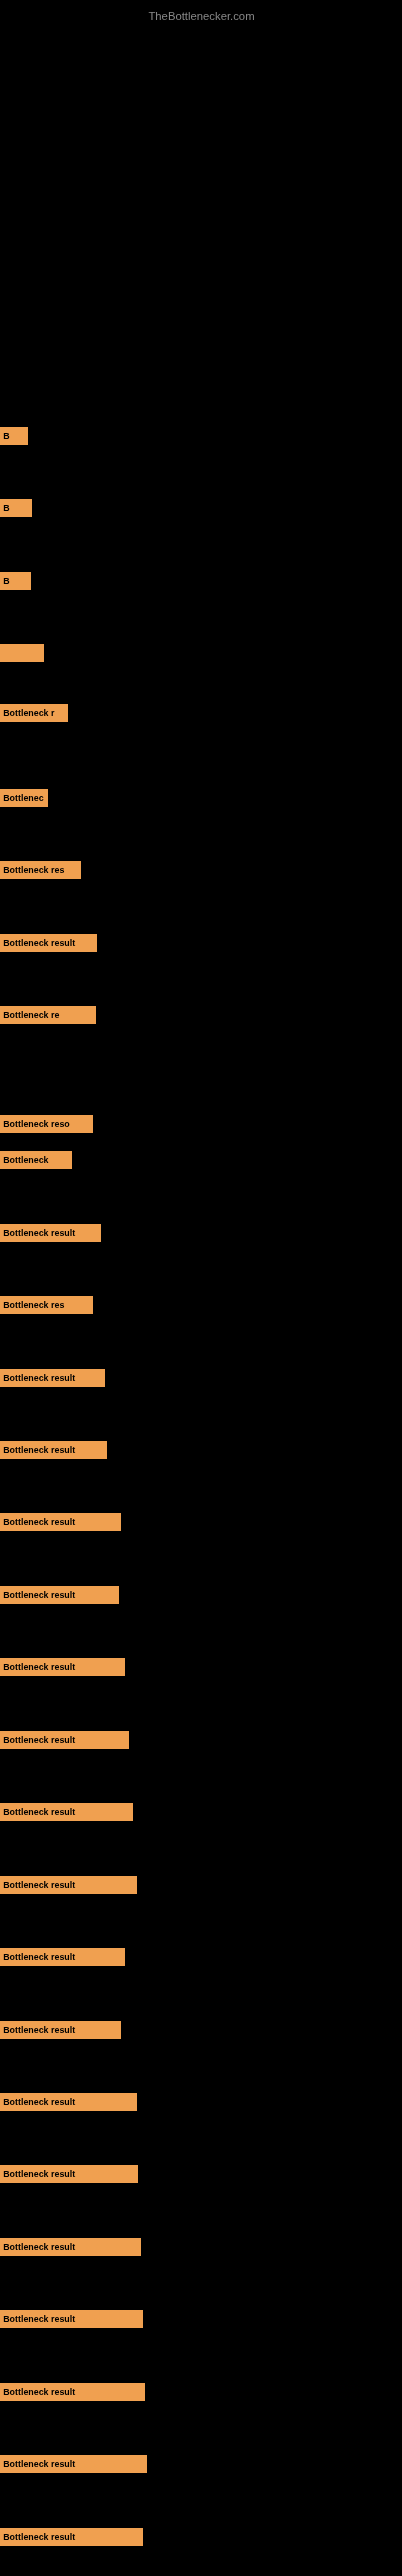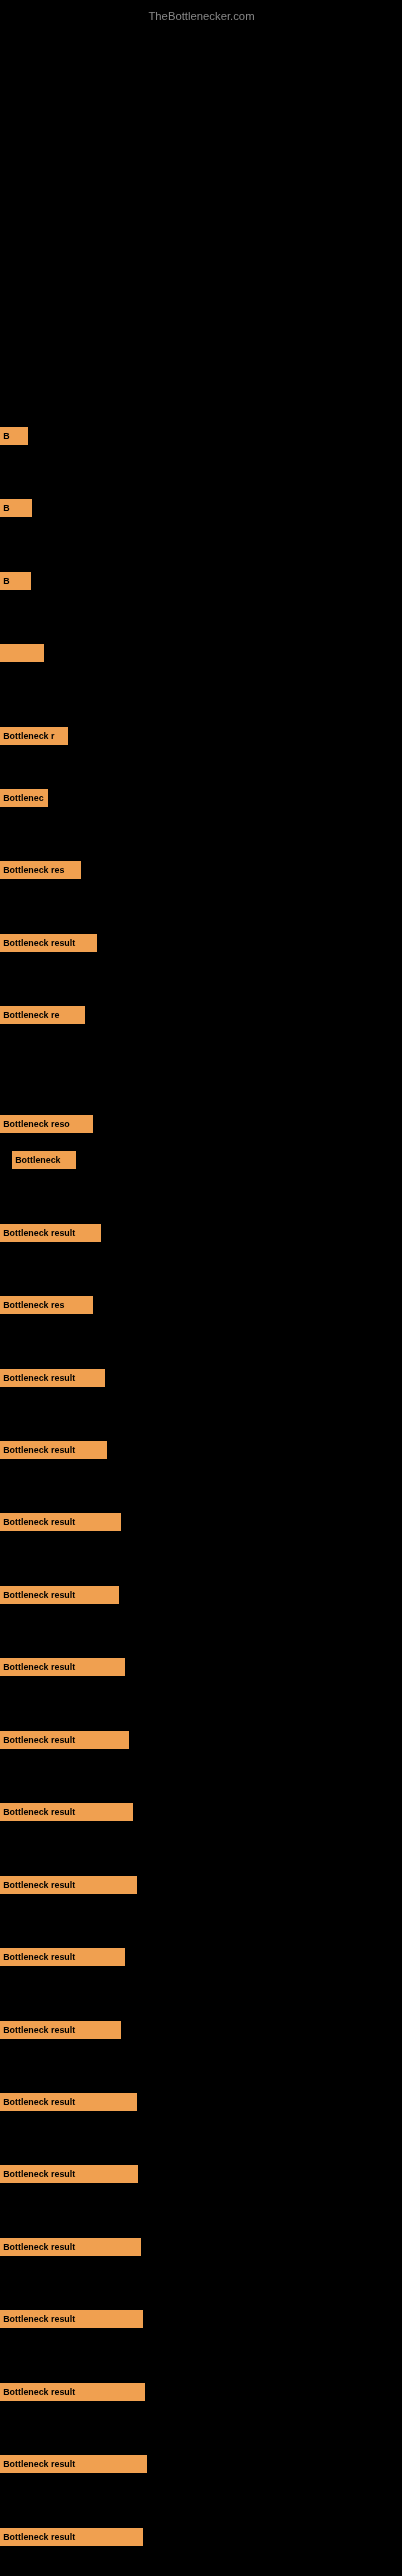--- a/index.html
+++ b/index.html
@@ -54,40 +54,40 @@
     </div>
     <div class="bar-container" style="top: 499px; left: 0px;">
       <div class="bar" style="width: 32px;">B</div>
     </div>
     <div class="bar-container" style="top: 572px; left: 0px;">
       <div class="bar" style="width: 31px;">B</div>
     </div>
     <div class="bar-container" style="top: 644px; left: 0px;">
       <div class="bar" style="width: 44px; padding-left: 44px;">Bottlen</div>
     </div>
-    <div class="bar-container" style="top: 727px; left: 0px; align-items: center;">
+    <div class="bar-container" style="top: 704px; left: 0px; align-items: center;">
       <div class="bar" style="width: 68px;">Bottleneck r</div>
     </div>
     <div class="bar-container" style="top: 789px; left: 0px;">
       <div class="bar" style="width: 48px;">Bottlenec</div>
     </div>
     <div class="bar-container" style="top: 861px; left: 0px;">
       <div class="bar" style="width: 81px;">Bottleneck res</div>
     </div>
     <div class="bar-container" style="top: 934px; left: 0px;">
       <div class="bar" style="width: 97px;">Bottleneck result</div>
     </div>
     <div class="bar-container" style="top: 1006px; left: 0px;">
-      <div class="bar" style="width: 85px;">Bottleneck re</div>
+      <div class="bar" style="width: 96px;">Bottleneck re</div>
     </div>
     <div class="bar-container" style="top: 1079px; left: 0px; margin-top: 36px;">
       <div class="bar" style="width: 93px;">Bottleneck reso</div>
     </div>
     <div class="bar-container" style="top: 1151px; left: 0px;">
-      <div class="bar" style="width: 64px; margin-left: 12px;">Bottleneck</div>
+      <div class="bar" style="width: 72px;">Bottleneck</div>
     </div>
     <div class="bar-container" style="top: 1224px; left: 0px;">
       <div class="bar" style="width: 101px;">Bottleneck result</div>
     </div>
     <div class="bar-container" style="top: 1296px; left: 0px;">
       <div class="bar" style="width: 93px;">Bottleneck res</div>
     </div>
     <div class="bar-container" style="top: 1369px; left: 0px;">
       <div class="bar" style="width: 105px;">Bottleneck result</div>
     </div>

